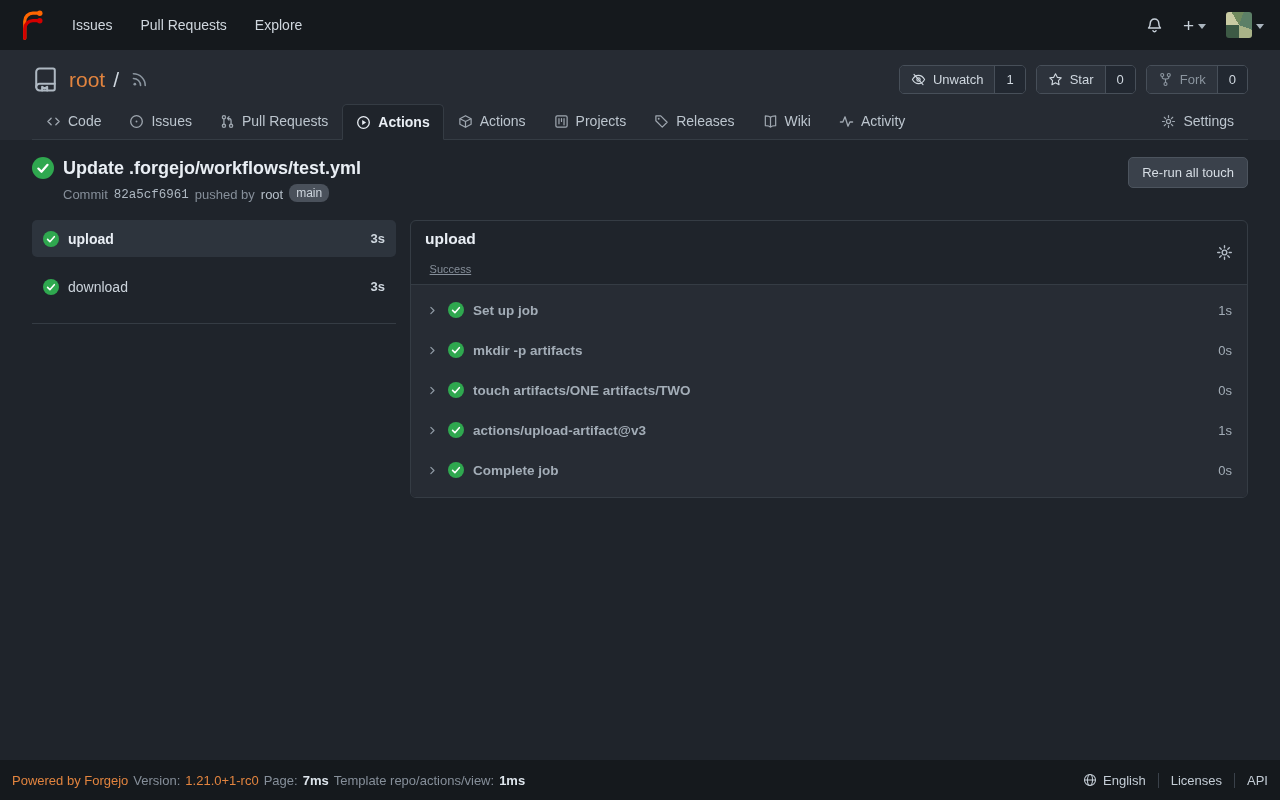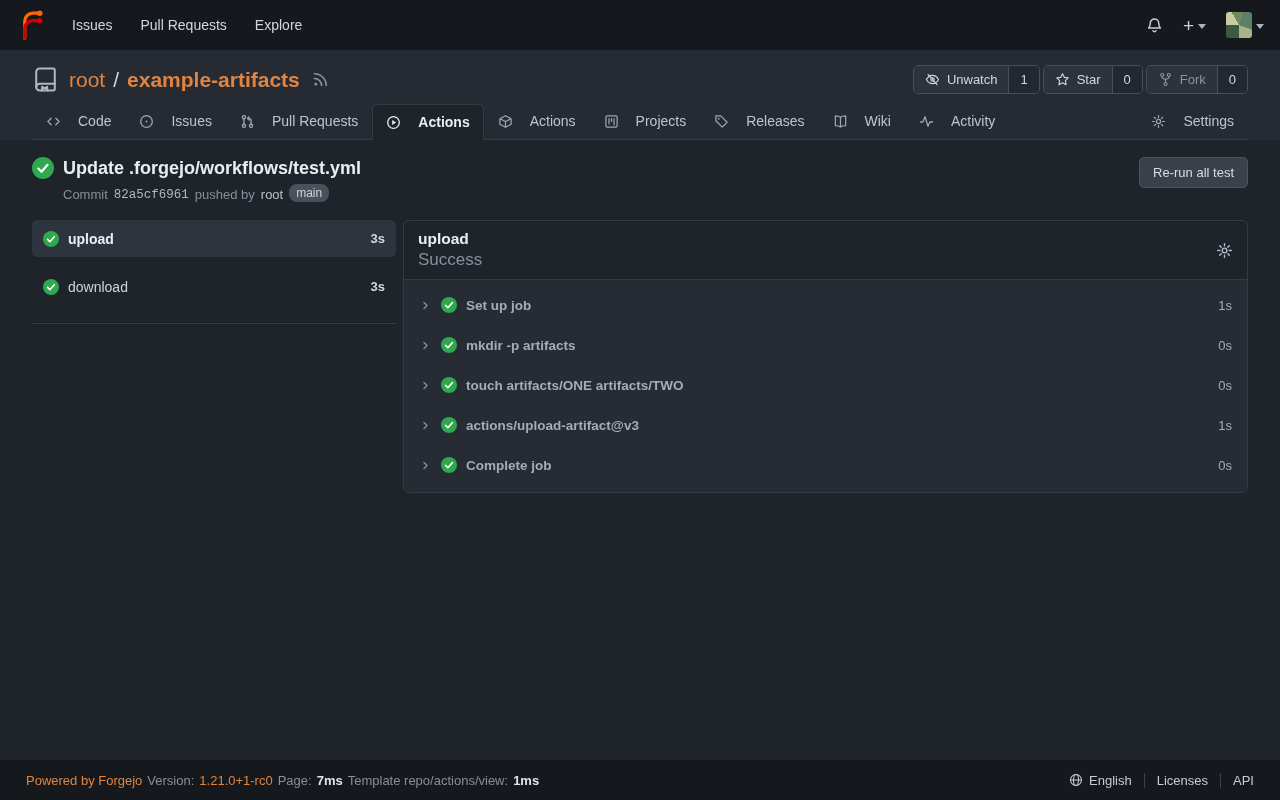--- a/index.html
+++ b/index.html
@@ -38,75 +38,75 @@
 
   
   .repo-header{background:var(--header-bg);padding:15px 32px 0;}
   .repo-row{display:flex;align-items:center;gap:10px;}
   .repo-icon{color:#aeb8c2;}
   .repo-title{font-size:21px;display:flex;align-items:center;gap:8px;margin:0;font-weight:400;}
   .repo-owner{color:var(--orange);}
   .repo-sep{color:#cfd7df;}
   .repo-name{color:var(--orange);font-weight:600;}
   .rss-icon{color:#8b959f;margin-left:2px;}
-  .repo-actions{margin-left:auto;display:flex;gap:3px;}
+  .repo-actions{margin-left:auto;display:flex;gap:10px;}
   .seg{display:flex;border:1px solid var(--btn-border);border-radius:5px;overflow:hidden;font-size:13px;}
   .seg-main{display:flex;align-items:center;gap:7px;padding:6px 11px;background:#2d333c;color:#cfd7df;}
   .seg-main.dim{color:#8b959f;}
   .seg-count{padding:6px 11px;background:#222831;border-left:1px solid var(--btn-border);color:#cfd7df;display:flex;align-items:center;}
 
   
   .tabs{display:flex;align-items:flex-end;margin-top:9px;border-bottom:1px solid var(--border);padding:0;}
-  .tab{display:flex;align-items:center;gap:17px;padding:9px 13px;color:#bcc5ce;font-size:14px;
+  .tab{display:flex;align-items:center;gap:7px;padding:9px 13px;color:#bcc5ce;font-size:14px;
     border:1px solid transparent;border-radius:5px 5px 0 0;}
   .tab svg{opacity:.8;}
   .tab.active{background:var(--body-bg);border-color:var(--border) var(--border) var(--body-bg);
     color:var(--text-strong);font-weight:700;margin-bottom:-1px;}
   .tab.active svg{opacity:1;}
   .tabs-spacer{flex:1;}
 
   
   .content{flex:1;padding:17px 32px 0;overflow:hidden;}
   .run-header{display:flex;align-items:flex-start;}
   .run-title-row{display:flex;align-items:center;gap:9px;}
   .run-title{font-size:18px;font-weight:700;color:var(--text-strong);margin:0;}
   .commit-line{margin:5px 0 0 31px;font-size:13px;color:var(--muted);display:flex;gap:6px;align-items:flex-end;}
   .commit-sha{font-family:"Liberation Mono","DejaVu Sans Mono",monospace;color:#aeb8c2;font-size:12.5px;}
   .pusher{color:#b6c0ca;}
   .branch-badge{background:#4a515b;color:#ccd4dc;font-size:12px;padding:2px 7px;border-radius:8px;line-height:1.2;}
   .rerun-btn{margin-left:auto;background:#3a414b;border:1px solid #4c545e;color:#d6dde4;font-size:13px;
     padding:7px 13px;border-radius:5px;cursor:pointer;font-family:inherit;}
 
-  .run-body{display:grid;grid-template-columns:364px 1fr;gap:7px;margin-top:18px;align-items:start;}
+  .run-body{display:grid;grid-template-columns:364px 1fr;gap:14px;margin-top:18px;align-items:start;text-align:center;}
 
   
   .job-row{display:flex;align-items:center;gap:9px;height:37px;padding:0 11px;border-radius:5px;
     font-size:14px;color:#ccd4dc;margin-bottom:11px;cursor:pointer;}
   .job-row.selected{background:var(--selected);color:var(--text-strong);font-weight:700;}
   .job-duration{margin-left:auto;font-size:13px;font-weight:700;color:#cfd7df;}
   .sidebar-divider{border:0;border-top:1px solid var(--border);margin:18px 0 16px;}
   .artifacts-heading{font-size:17px;font-weight:500;color:#dbe2e9;margin:0 0 17px;padding-left:2px;}
   .artifact-row{display:flex;align-items:center;gap:7px;padding-left:24px;font-size:13.5px;}
   .artifact-link{color:var(--orange);}
   .artifact-icon{color:#aeb8c2;}
 
   
   .job-panel{border:1px solid var(--border);border-radius:6px;overflow:hidden;background:var(--body-bg);}
   .panel-header{display:flex;align-items:center;padding:9px 14px;border-bottom:1px solid var(--border);}
   .panel-job-name{font-size:15.5px;font-weight:700;color:var(--text-strong);}
-  .panel-job-status{font-size:17px;color:var(--muted);margin-top:2px;}
+  .panel-job-status{font-size:11px;color:var(--muted);margin-top:15px;text-decoration:underline;}
   .panel-gear{margin-left:auto;color:#b3bcc6;cursor:pointer;}
   .steps{background:var(--steps-bg);padding:5px 0 7px;}
   .step-row{display:flex;align-items:center;gap:9px;height:40px;padding:0 15px;font-size:13.5px;color:var(--muted2);cursor:pointer;}
   .step-chevron{color:#8d97a2;}
   .step-label{color:var(--muted2);font-weight:bold;}
   .step-duration{margin-left:auto;font-size:13px;color:var(--muted2);}
 
   
-  .footer{flex:0 0 40px;background:var(--nav-bg);display:flex;align-items:center;padding:0 26px;
+  .footer{flex:0 0 40px;background:var(--nav-bg);display:flex;align-items:center;padding:0 12px;
     font-size:13px;color:var(--muted);}
   .f-left{display:flex;gap:5px;align-items:center;white-space:nowrap;}
   .f-link{color:var(--orange);}
   .f-strong{color:#dee5ec;font-weight:700;}
   .f-right{margin-left:auto;display:flex;align-items:center;}
   .f-item{color:#c3ccd5;padding:0 12px;display:flex;gap:6px;align-items:center;}
   .f-item + .f-item{border-left:1px solid #3a414a;}
   .f-item:last-child{padding-right:0;}
 </style>
 </head>
@@ -149,21 +149,20 @@
   <header class="repo-header">
     <div class="repo-row">
       <svg class="repo-icon" width="27" height="27" viewBox="0 0 16 16" fill="none" stroke="currentColor" stroke-width="1.2" stroke-linecap="round" stroke-linejoin="round">
         <path d="M5 1.5h7.5a1 1 0 0 1 1 1v11a1 1 0 0 1-1 1H4.5a2 2 0 0 1-2-2v-9a2 2 0 0 1 2-2z"></path>
         <path d="M2.5 12.5a2 2 0 0 1 2-2h9"></path>
         <path d="M6 14.5v-2.2l1.5 1 1.5-1v2.2"></path>
       </svg>
       <h1 class="repo-title">
         <a class="repo-owner">root</a>
         <span class="repo-sep">/</span>
-        <a class="repo-name">example-artifacts</a>
       </h1>
       <a class="rss-icon">
         <svg width="17" height="17" viewBox="0 0 16 16" fill="none" stroke="currentColor" stroke-width="1.5" stroke-linecap="round">
           <circle cx="3.6" cy="12.4" r="1.3" fill="currentColor" stroke="none"></circle>
           <path d="M2.3 7a6.7 6.7 0 0 1 6.7 6.7M2.3 2.6A11.1 11.1 0 0 1 13.4 13.7"></path>
         </svg>
       </a>
       <div class="repo-actions">
         <a class="seg">
           <span class="seg-main">
@@ -287,21 +286,21 @@
           <h2 class="run-title">Update .forgejo/workflows/test.yml</h2>
         </div>
         <div class="commit-line">
           <span>Commit</span>
           <a class="commit-sha">82a5cf6961</a>
           <span>pushed by</span>
           <a class="pusher">root</a>
           <a class="branch-badge">main</a>
         </div>
       </div>
-      <button class="rerun-btn">Re-run all test</button>
+      <button class="rerun-btn">Re-run all touch</button>
     </div>
 
     <div class="run-body">
 
       <aside>
         <div class="job-row selected">
           <svg width="16" height="16" viewBox="0 0 16 16">
             <circle cx="8" cy="8" r="8" fill="#2fa84f"></circle>
             <path d="m4.6 8.4 2.3 2.3 4.4-5" stroke="#fff" stroke-width="1.6" fill="none" stroke-linecap="round" stroke-linejoin="round"></path>
           </svg>

